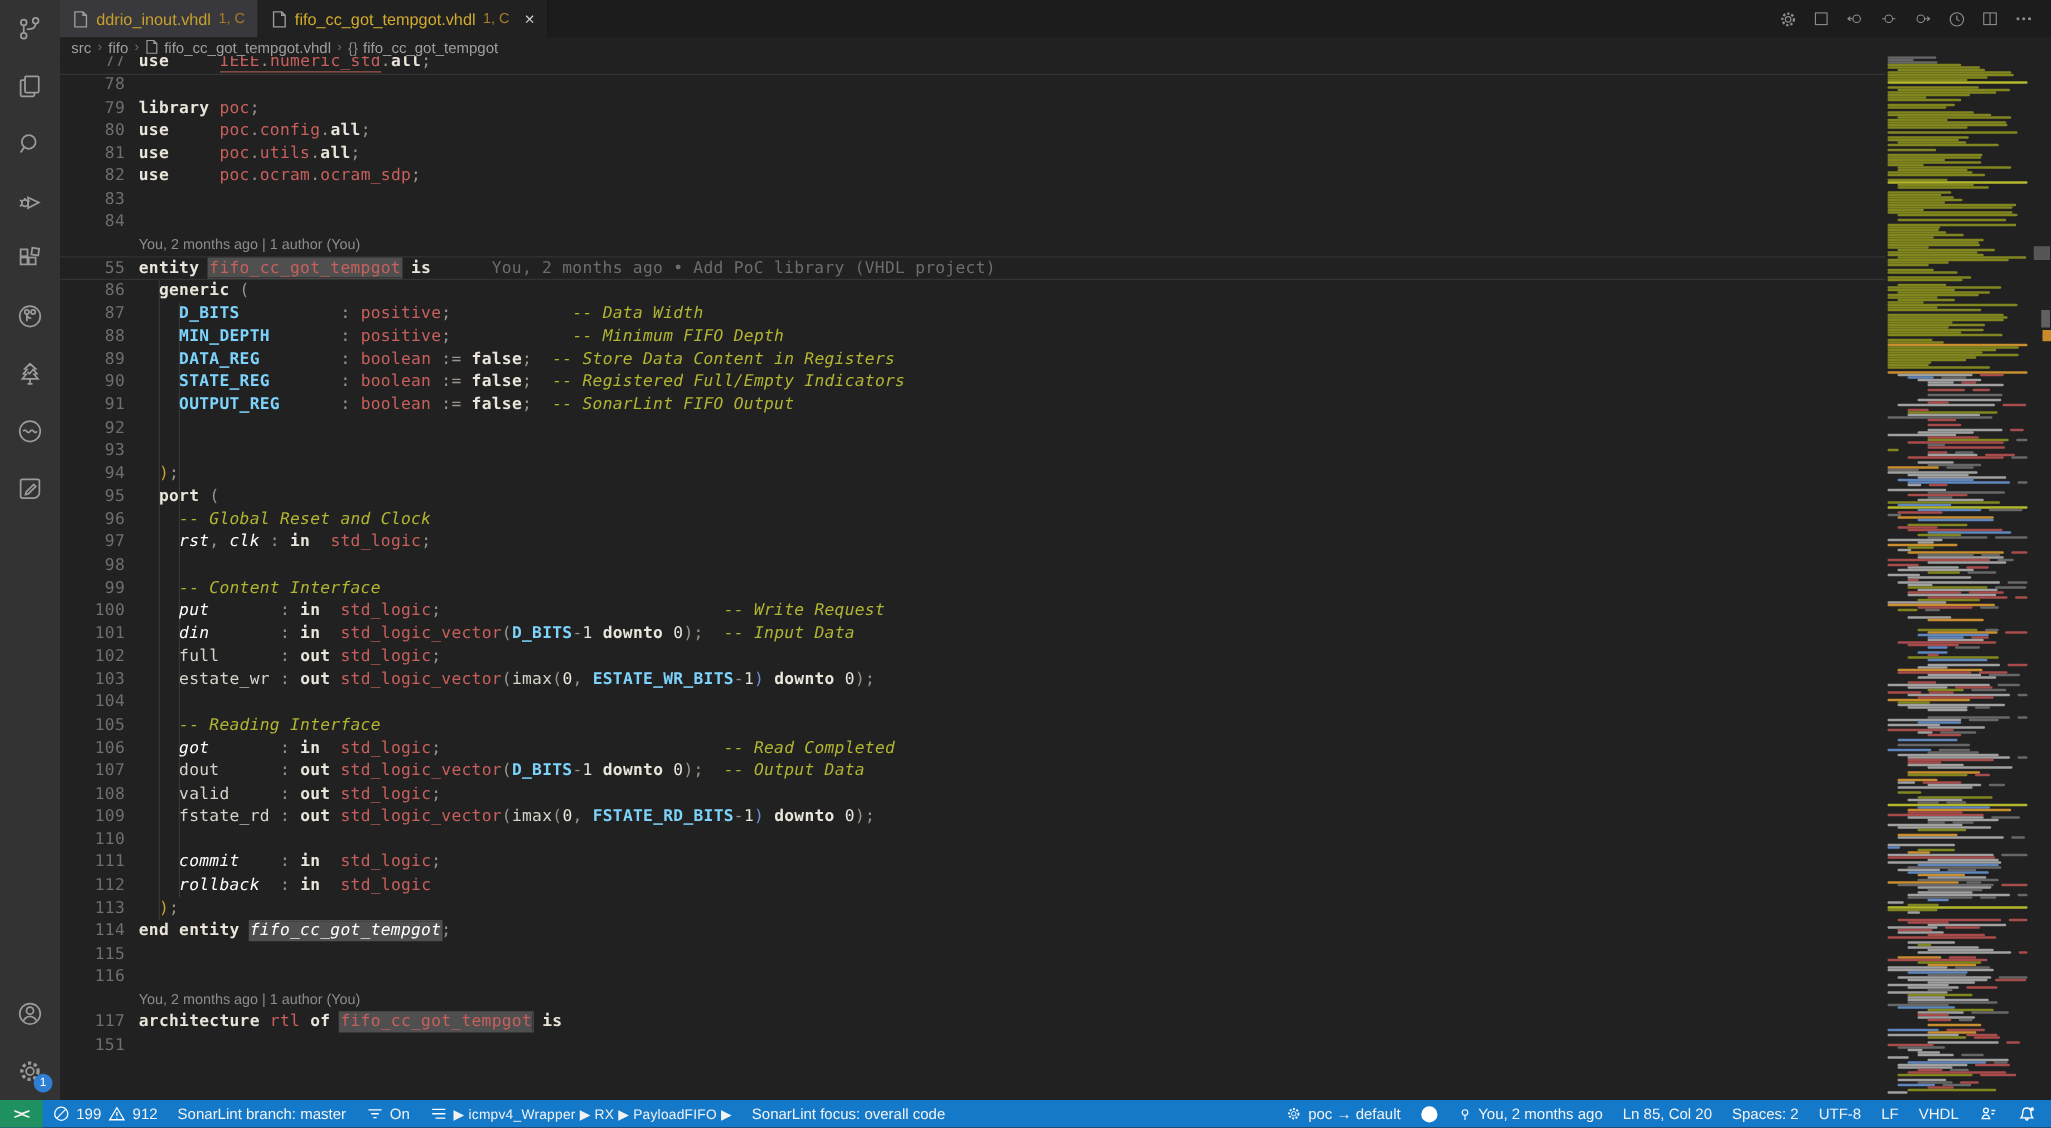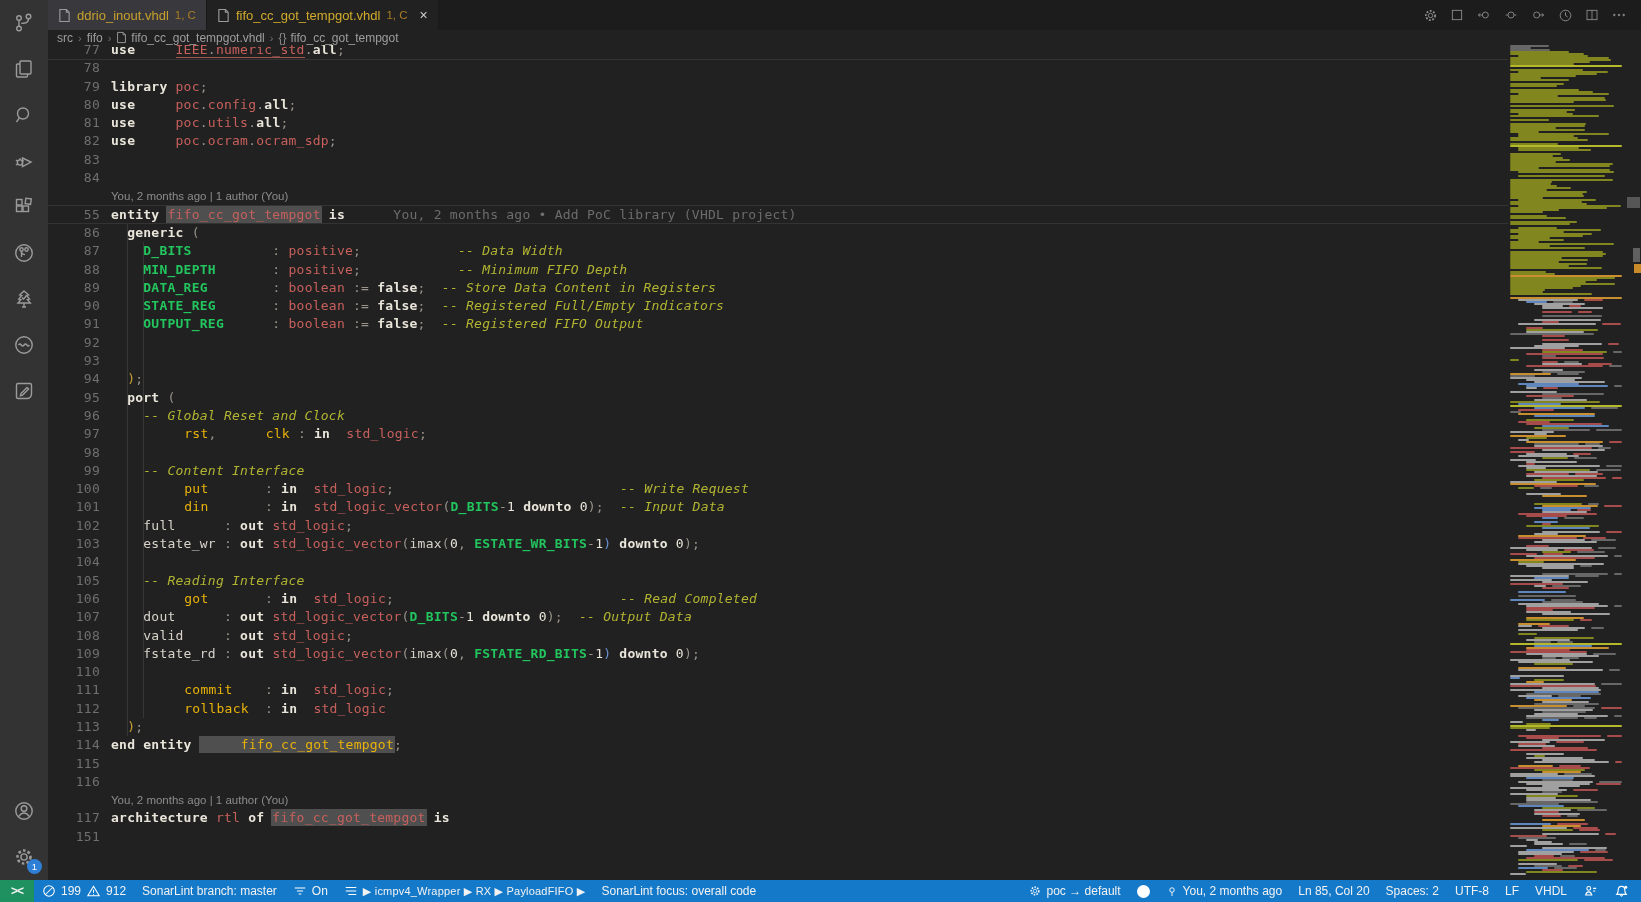--- a/index.html
+++ b/index.html
@@ -33,23 +33,23 @@
   .guide{position:absolute;width:1px;background:#373737;}
   .curline{position:absolute;left:0;width:1460px;height:18.3px;border-top:1px solid #333333;border-bottom:1px solid #333333;box-sizing:border-box;}
   .row-divider{position:absolute;left:0;top:13.5px;width:1460px;height:1px;background:#343434;}
   #code-rows{position:relative;margin-top:-4px;font-family:"DejaVu Sans Mono",monospace;font-size:13px;letter-spacing:0.24px;}
   .crow{height:18.3px;line-height:18.3px;position:relative;white-space:pre;}
   .lnum{position:absolute;left:0;width:52px;text-align:right;color:#6f6f6f;}
   .ltxt{position:absolute;left:63px;top:0;white-space:pre;color:#d8d4ca;}
   .lens{font-family:"Liberation Sans",sans-serif;font-size:11.5px;color:#8c8c8c;letter-spacing:0;}
   .k{color:#e9e5da;font-weight:bold;}
   .t{color:#c7605c;}
-  .c{color:#22c55e;font-weight:bold;}
+  .c{color:#7dd3fc;font-weight:bold;}
   .m{color:#b2b532;font-style:italic;}
-  .pi{color:#eab308;padding-left:41px;}
+  .pi{color:#ffffff;font-style:italic;}
   .po{color:#d8d4ca;}
   .p{color:#99938b;}
   .n{color:#e9e5da;}
   .g{color:#6d6d6d;}
   .bl{color:#6a93d4;}
   .yl{color:#c9a233;}
   .pl{color:#d8d4ca;}
   .hl{background:#4f4f4f;box-shadow:0 0 0 1px #4f4f4f;}
   .u{border-bottom:1px solid #9c5a50;}
   
@@ -248,21 +248,21 @@
       <div class="crow"><span class="lnum">82</span><span class="ltxt"><span class="k">use</span><span class="pl">     </span><span class="t">poc</span><span class="p">.</span><span class="t">ocram</span><span class="p">.</span><span class="t">ocram_sdp</span><span class="p">;</span></span></div>
       <div class="crow"><span class="lnum">83</span><span class="ltxt"></span></div>
       <div class="crow"><span class="lnum">84</span><span class="ltxt"></span></div>
       <div class="crow"><span class="lnum"></span><span class="ltxt lens">You, 2 months ago | 1 author (You)</span></div>
       <div class="crow"><span class="lnum">55</span><span class="ltxt"><span class="k">entity </span><span class="t hl">fifo_cc_got_tempgot</span><span class="k"> is</span><span class="g">      You, 2 months ago • Add PoC library (VHDL project)</span></span></div>
       <div class="crow"><span class="lnum">86</span><span class="ltxt"><span class="pl">  </span><span class="k">generic</span><span class="pl"> </span><span class="p">(</span></span></div>
       <div class="crow"><span class="lnum">87</span><span class="ltxt"><span class="pl">    </span><span class="c">D_BITS</span><span class="pl">          </span><span class="p">: </span><span class="t">positive</span><span class="p">;</span><span class="pl">            </span><span class="m">-- Data Width</span></span></div>
       <div class="crow"><span class="lnum">88</span><span class="ltxt"><span class="pl">    </span><span class="c">MIN_DEPTH</span><span class="pl">       </span><span class="p">: </span><span class="t">positive</span><span class="p">;</span><span class="pl">            </span><span class="m">-- Minimum FIFO Depth</span></span></div>
       <div class="crow"><span class="lnum">89</span><span class="ltxt"><span class="pl">    </span><span class="c">DATA_REG</span><span class="pl">        </span><span class="p">: </span><span class="t">boolean</span><span class="p"> := </span><span class="k">false</span><span class="p">;</span><span class="pl">  </span><span class="m">-- Store Data Content in Registers</span></span></div>
       <div class="crow"><span class="lnum">90</span><span class="ltxt"><span class="pl">    </span><span class="c">STATE_REG</span><span class="pl">       </span><span class="p">: </span><span class="t">boolean</span><span class="p"> := </span><span class="k">false</span><span class="p">;</span><span class="pl">  </span><span class="m">-- Registered Full/Empty Indicators</span></span></div>
-      <div class="crow"><span class="lnum">91</span><span class="ltxt"><span class="pl">    </span><span class="c">OUTPUT_REG</span><span class="pl">      </span><span class="p">: </span><span class="t">boolean</span><span class="p"> := </span><span class="k">false</span><span class="p">;</span><span class="pl">  </span><span class="m">-- Registered FIFO Output</span></span></div>
+      <div class="crow"><span class="lnum">91</span><span class="ltxt"><span class="pl">    </span><span class="c">OUTPUT_REG</span><span class="pl">      </span><span class="p">: </span><span class="t">boolean</span><span class="p"> := </span><span class="k">false</span><span class="p">;</span><span class="pl">  </span><span class="m">-- SonarLint FIFO Output</span></span></div>
       <div class="crow"><span class="lnum">92</span></div>
       <div class="crow"><span class="lnum">93</span></div>
       <div class="crow"><span class="lnum">94</span><span class="ltxt"><span class="pl">  </span><span class="yl">)</span><span class="p">;</span></span></div>
       <div class="crow"><span class="lnum">95</span><span class="ltxt"><span class="pl">  </span><span class="k">port</span><span class="pl"> </span><span class="p">(</span></span></div>
       <div class="crow"><span class="lnum">96</span><span class="ltxt"><span class="pl">    </span><span class="m">-- Global Reset and Clock</span></span></div>
       <div class="crow"><span class="lnum">97</span><span class="ltxt"><span class="pl">    </span><span class="pi">rst</span><span class="p">, </span><span class="pi">clk</span><span class="p"> : </span><span class="k">in</span><span class="pl">  </span><span class="t">std_logic</span><span class="p">;</span></span></div>
       <div class="crow"><span class="lnum">98</span><span class="ltxt"></span></div>
       <div class="crow"><span class="lnum">99</span><span class="ltxt"><span class="pl">    </span><span class="m">-- Content Interface</span></span></div>
       <div class="crow"><span class="lnum">100</span><span class="ltxt"><span class="pl">    </span><span class="pi">put</span><span class="pl">       </span><span class="p">: </span><span class="k">in</span><span class="pl">  </span><span class="t">std_logic</span><span class="p">;</span><span class="pl">                            </span><span class="m">-- Write Request</span></span></div>
       <div class="crow"><span class="lnum">101</span><span class="ltxt"><span class="pl">    </span><span class="pi">din</span><span class="pl">       </span><span class="p">: </span><span class="k">in</span><span class="pl">  </span><span class="t">std_logic_vector</span><span class="p">(</span><span class="c">D_BITS</span><span class="p">-</span><span class="n">1</span><span class="k"> downto </span><span class="n">0</span><span class="p">);</span><span class="pl">  </span><span class="m">-- Input Data</span></span></div>

